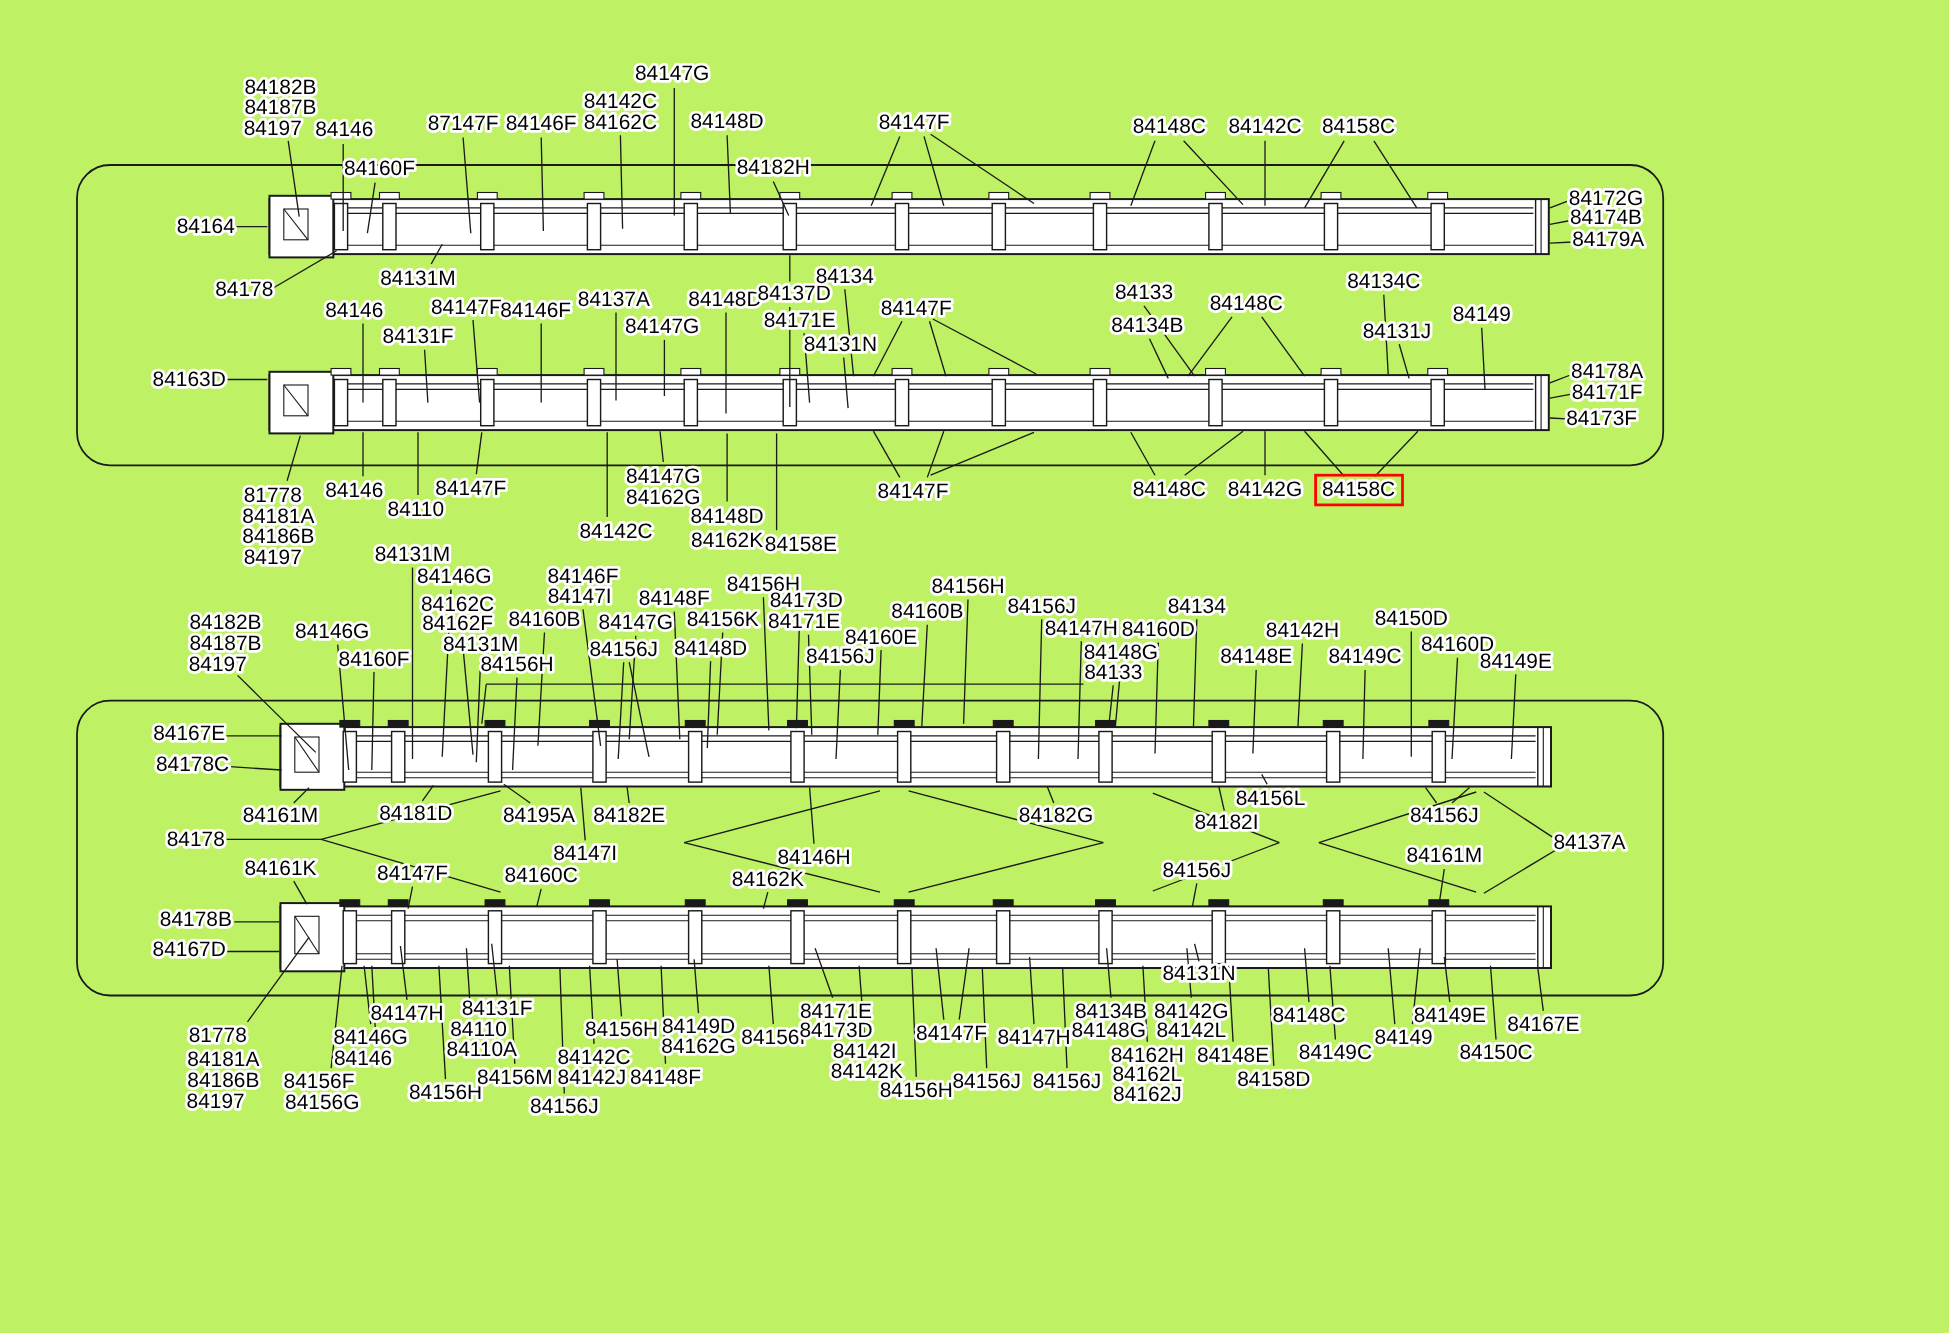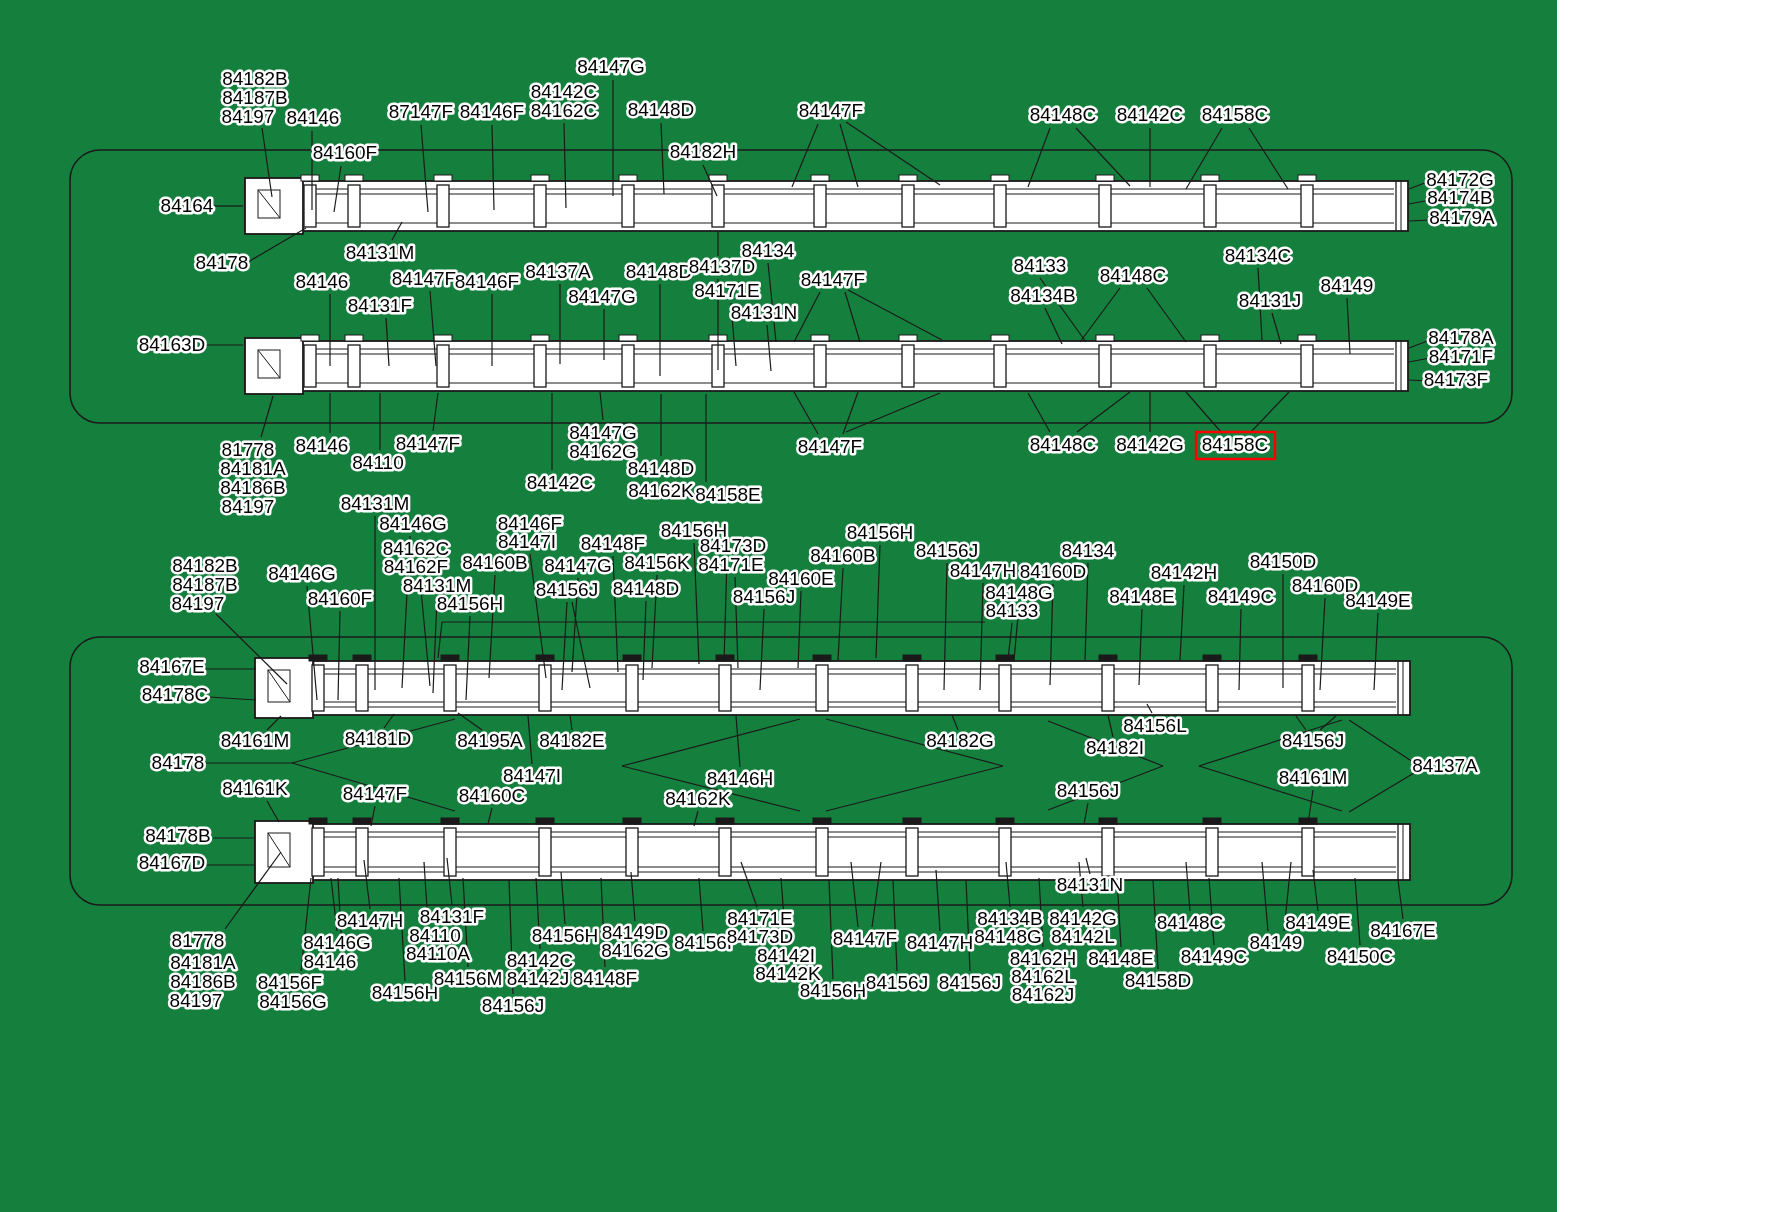--- a/index.html
+++ b/index.html
@@ -1,16 +1,16 @@
 <!DOCTYPE html>
 <html><head>
 <meta charset="utf-8">
 <style>
   html,body{margin:0;padding:0;background:#ffffff;}
-  .stage{position:relative;width:1557px;height:1212px;background:#15803d;overflow:hidden;}
+  .stage{position:relative;width:1772px;height:1212px;background:#bef264;overflow:hidden;}
   svg{display:block;width:1772px;height:1212px;}
   .labels text{
     font: 19px "Liberation Sans", "DejaVu Sans", sans-serif;
     fill:#000000;
     paint-order: stroke;
     stroke:#ffffff;
     stroke-width:5px;
     stroke-linejoin:round;
   }
 </style>

